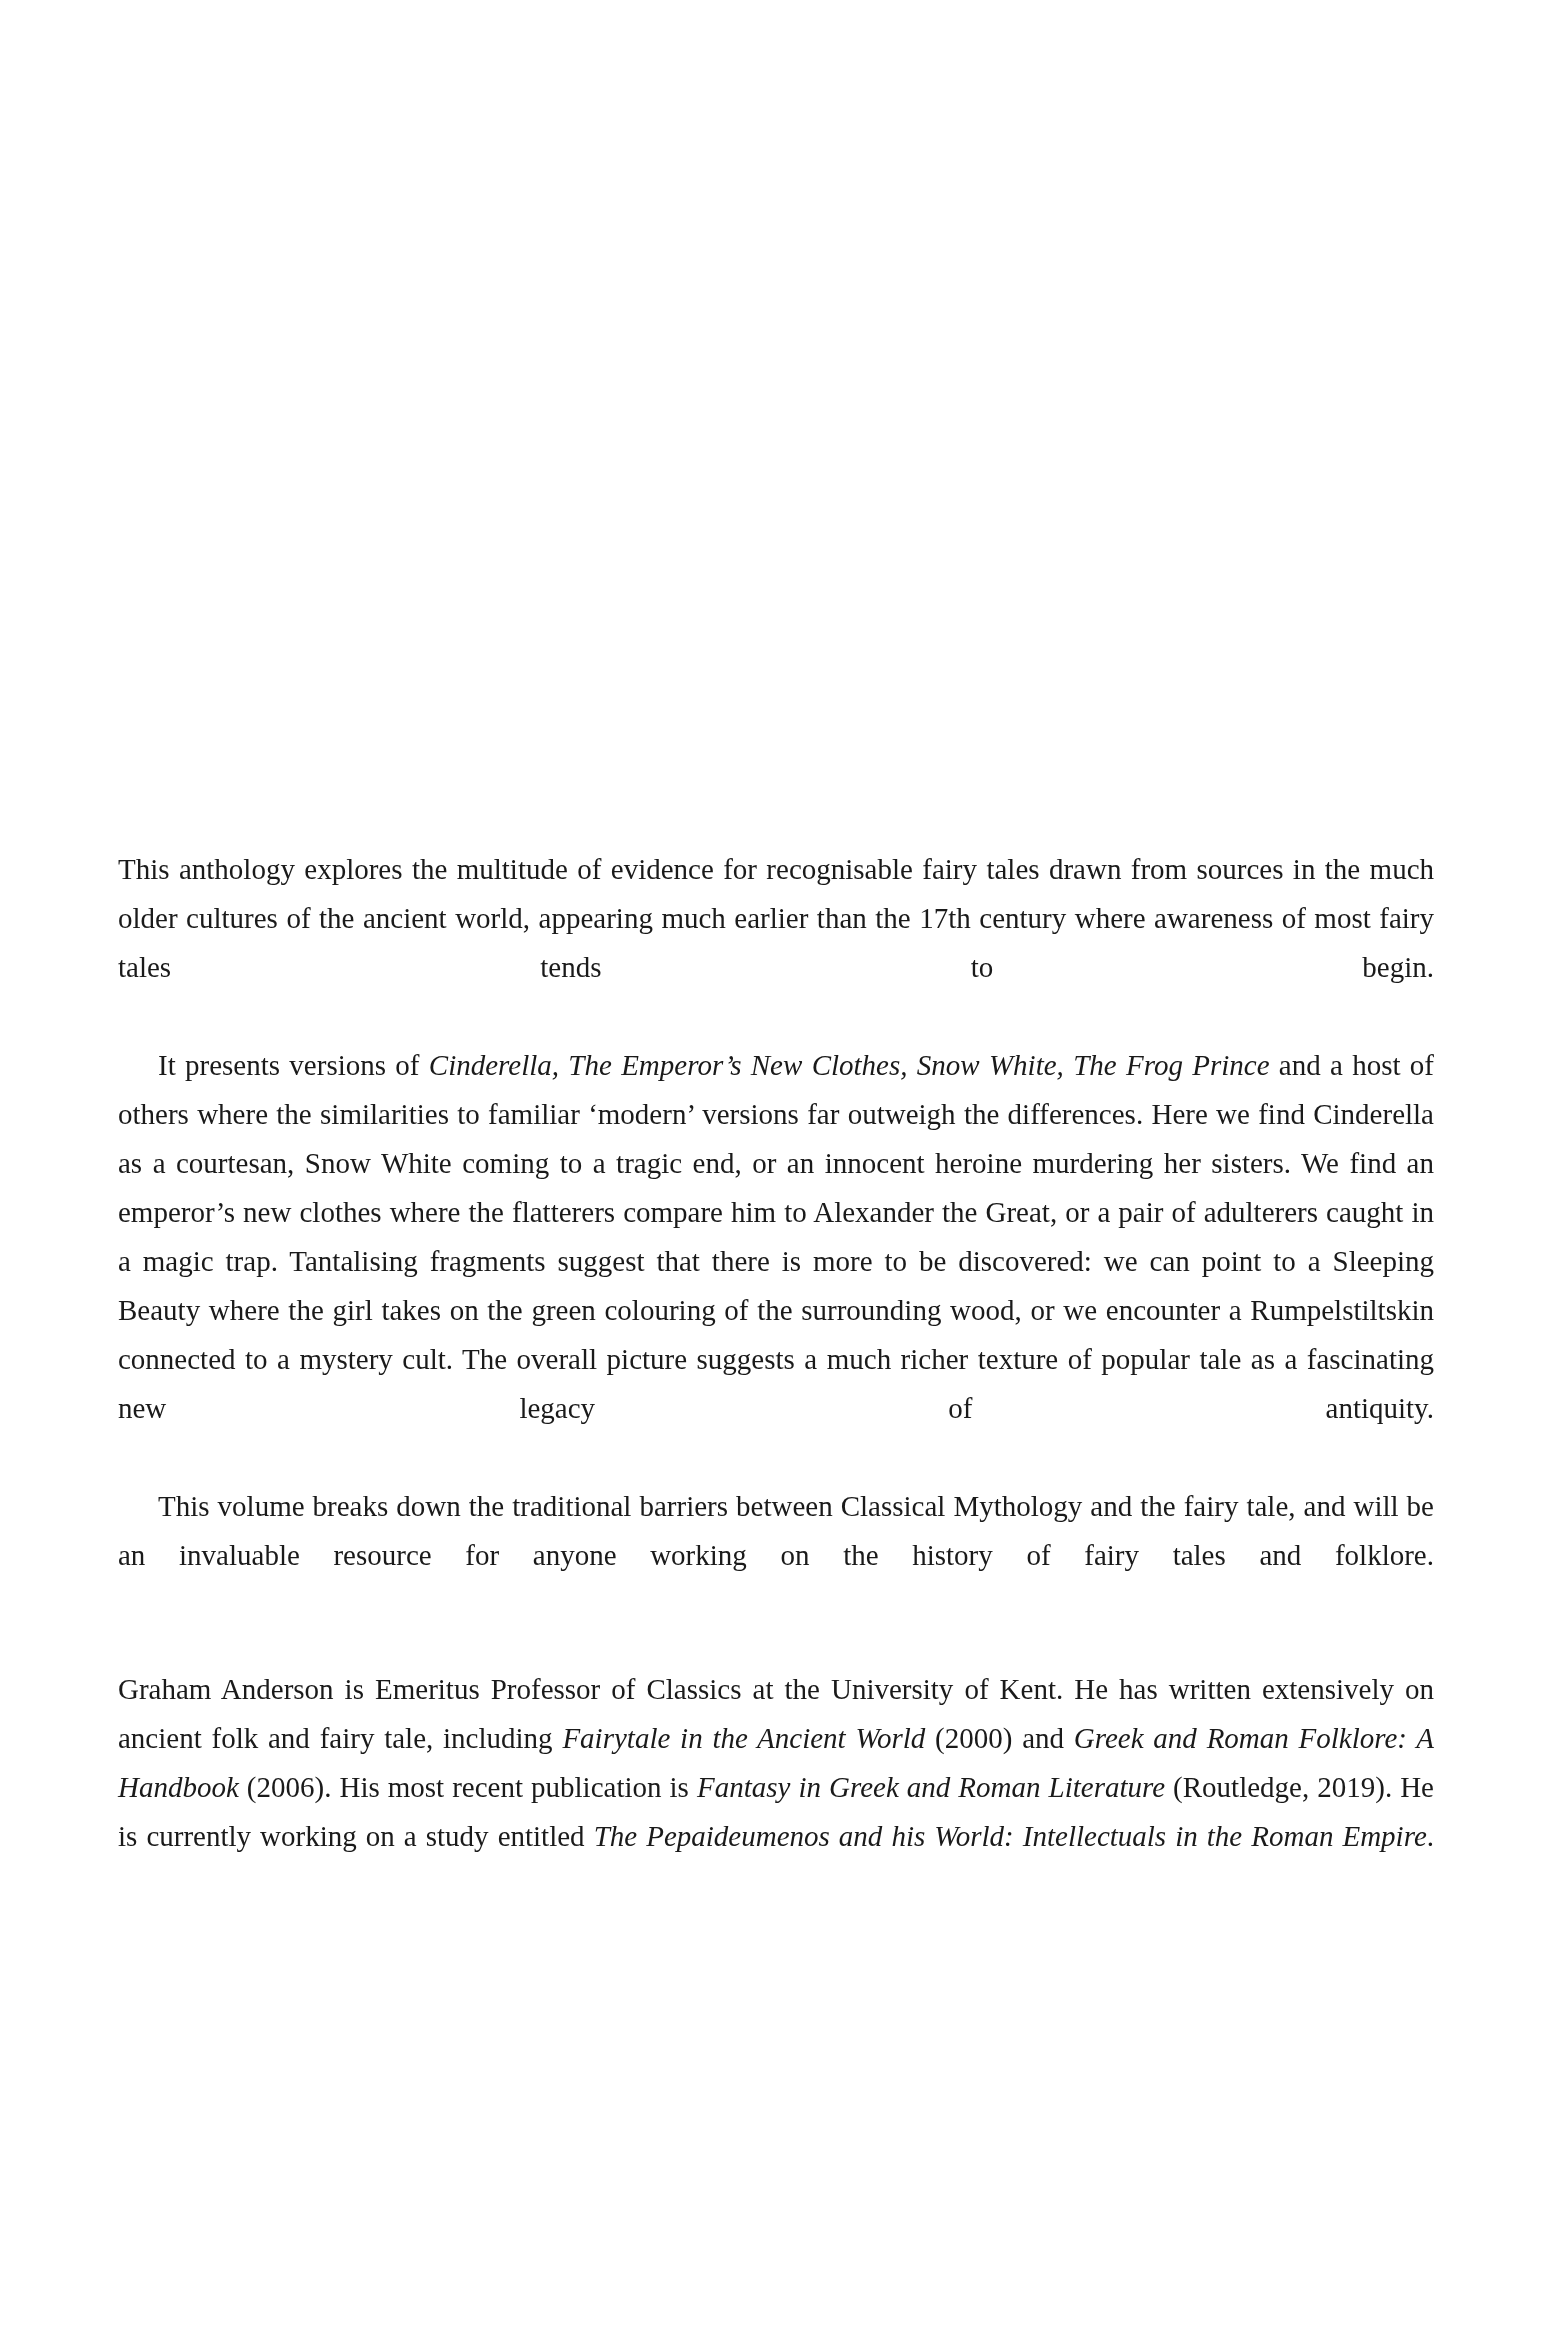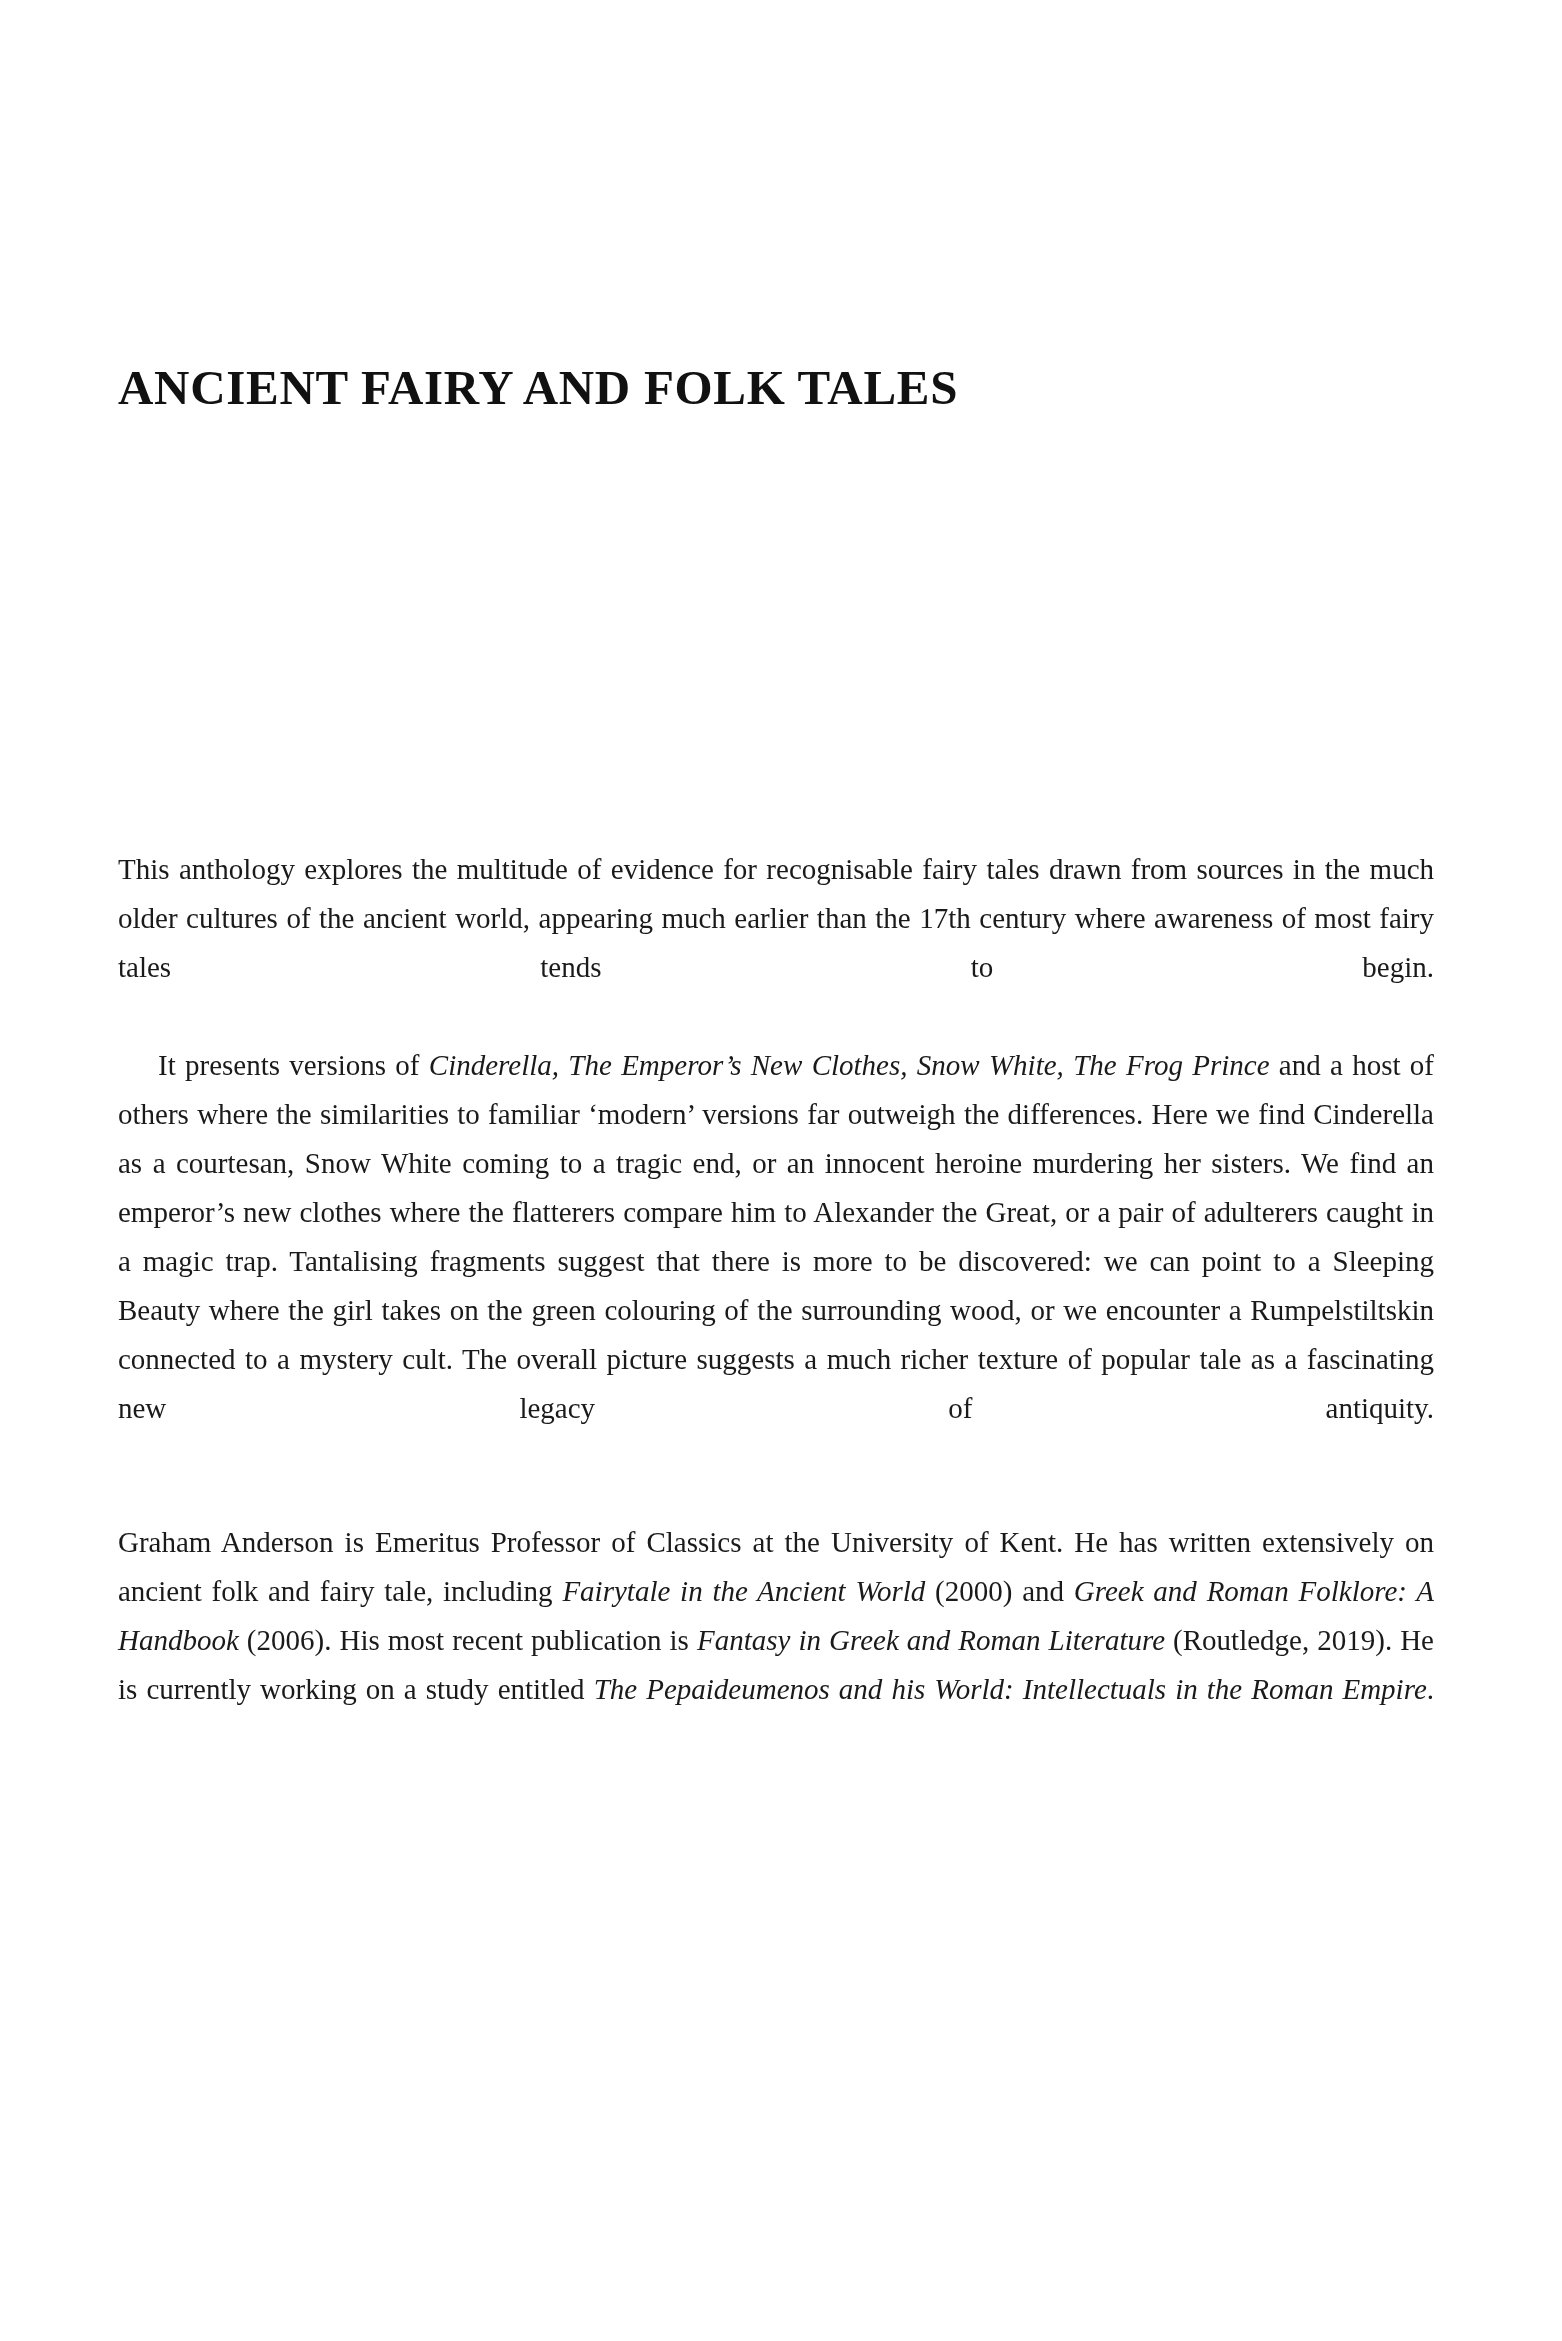--- a/index.html
+++ b/index.html
@@ -76,29 +76,27 @@
     content: "";
     display: inline-block;
     width: 100%;
   }
 </style>
 </head>
 <body>
 
 <div class="page">
 
-  <div class="title-block">
-    <h1 class="page-title">ANCIENT FAIRY AND FOLK TALES</h1>
-  </div>
 
   <div class="body-block">
 
     <p class="para"><span>This anthology explores the multitude of evidence for recognisable fairy tales drawn from sources in the much older cultures of the ancient world, appearing much earlier than the 17th century where awareness of most fairy tales tends to begin.</span></p>
 
     <p class="para indent"><span>It presents versions of </span><span class="italic">Cinderella, The Emperor’s New Clothes, Snow White, The Frog Prince</span><span> and a host of others where the similarities to familiar ‘modern’ versions far outweigh the differences. Here we find Cinderella as a courtesan, Snow White coming to a tragic end, or an innocent heroine murdering her sisters. We find an emperor’s new clothes where the flatterers compare him to Alexander the Great, or a pair of adulterers caught in a magic trap. Tantalising fragments suggest that there is more to be discovered: we can point to a Sleeping Beauty where the girl takes on the green colouring of the surrounding wood, or we encounter a Rumpelstiltskin connected to a mystery cult. The overall picture suggests a much richer texture of popular tale as a fascinating new legacy of antiquity.</span></p>
 
+    <p class="para indent"><span>This volume breaks down the traditional barriers between Classical Mythology and the fairy tale, and will be an invaluable resource for anyone working on the history of fairy tales and folklore.</span></p>
 
     <p class="para gap-top"><span class="bold">Graham Anderson</span><span> is Emeritus Professor of Classics at the University of Kent. He has written extensively on ancient folk and fairy tale, including </span><span class="italic">Fairytale in the Ancient World</span><span> (2000) and </span><span class="italic">Greek and Roman Folklore: A Handbook</span><span> (2006). His most recent publication is </span><span class="italic">Fantasy in Greek and Roman Literature</span><span> (Routledge, 2019). He is currently working on a study entitled </span><span class="italic">The Pepaideumenos and his World: Intellectuals in the Roman Empire</span><span>.</span></p>
 
   </div>
 
 </div>
 
 
 </body></html>

